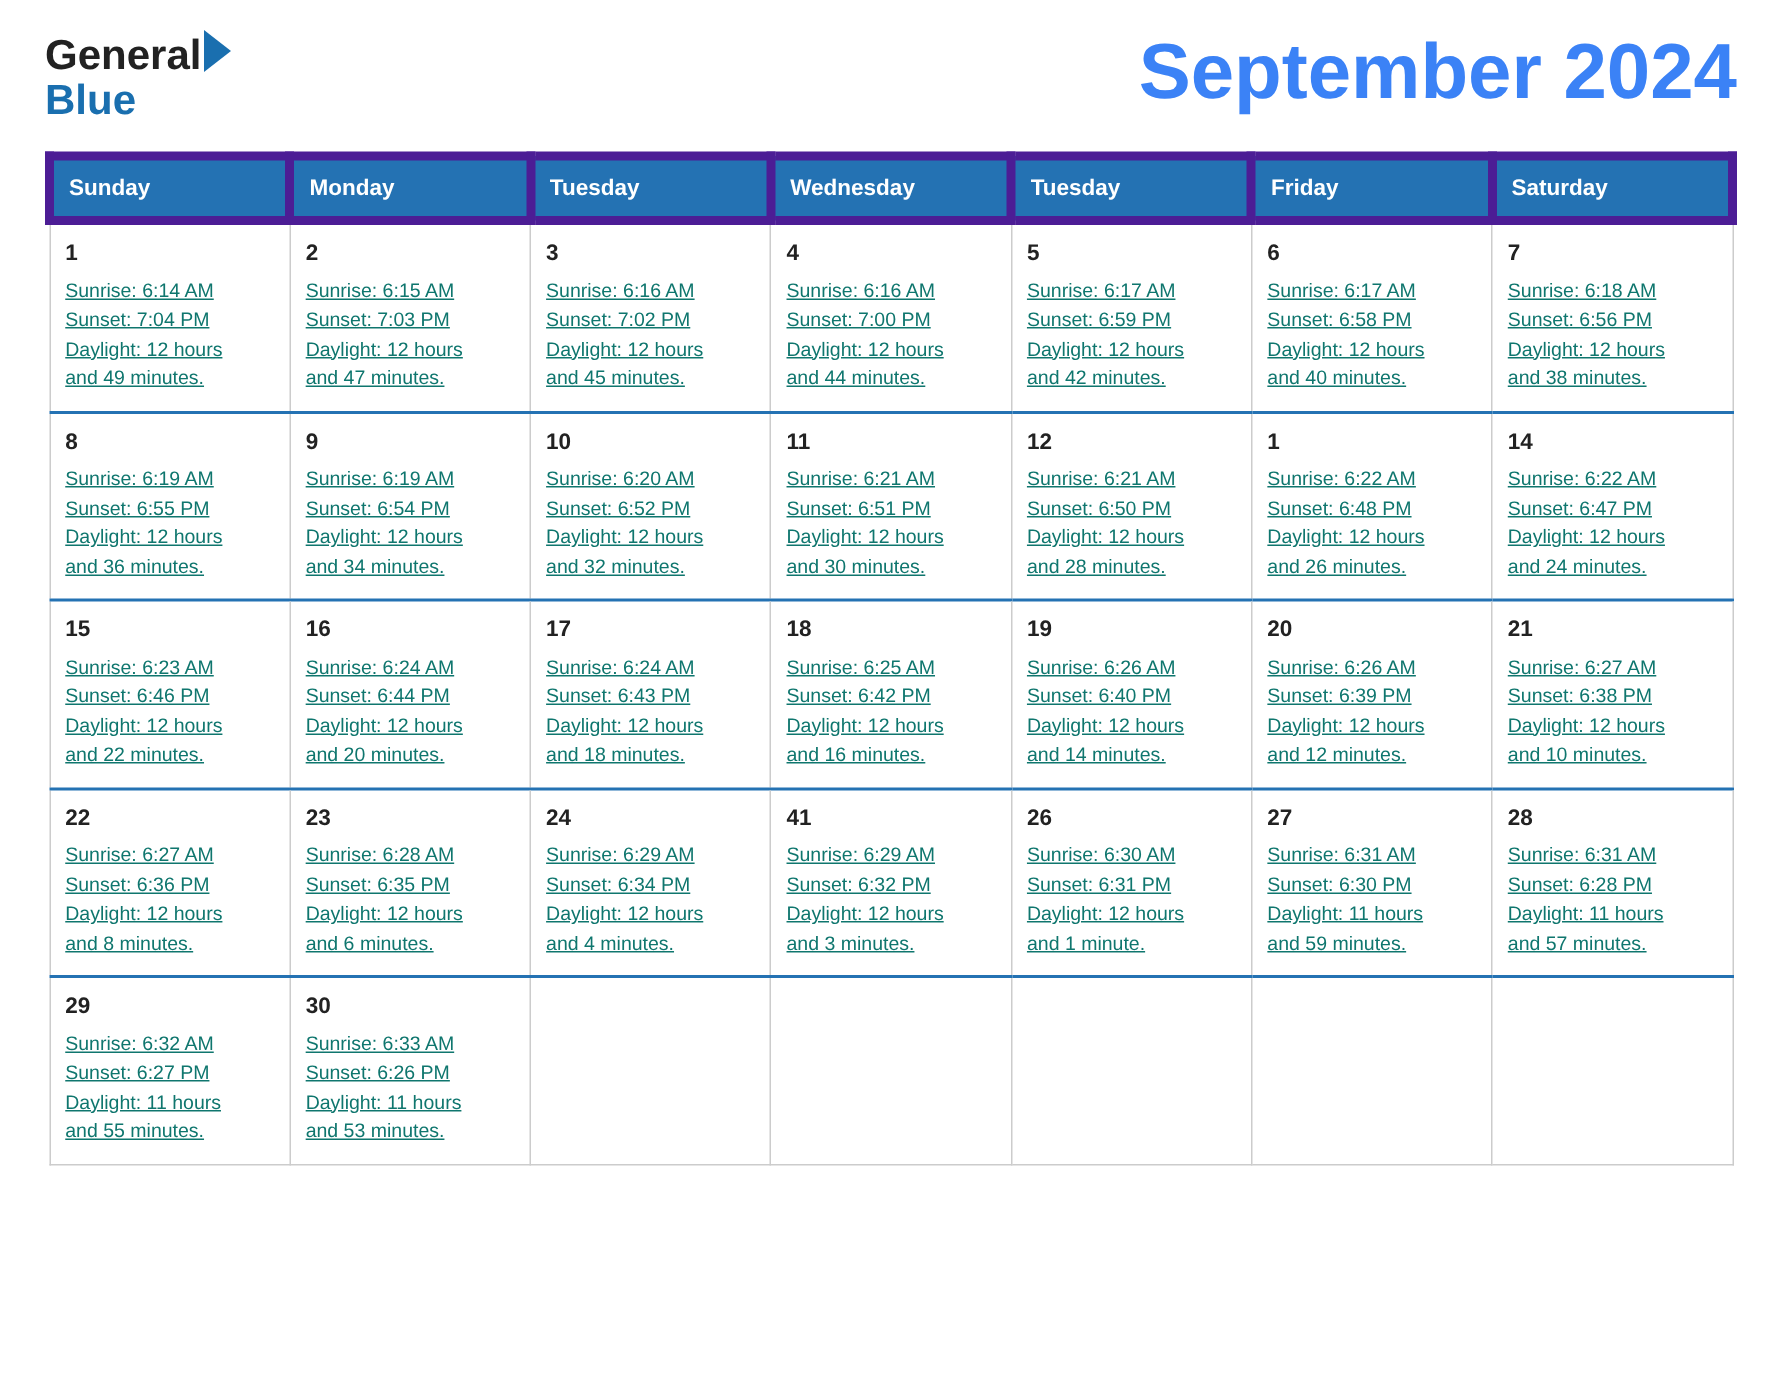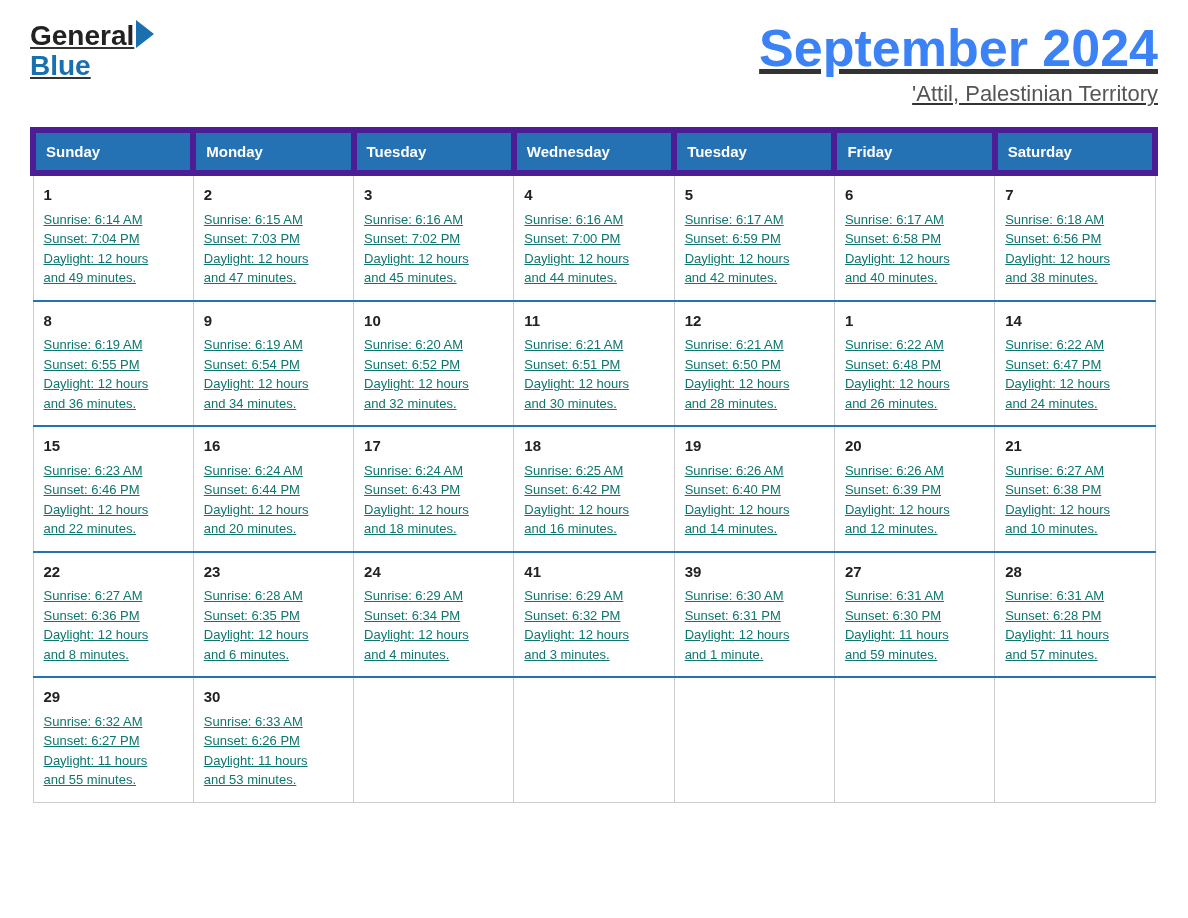--- a/index.html
+++ b/index.html
@@ -9,21 +9,20 @@
       color: #333;
       width: 1188px;
       min-height: 918px;
       padding: 20px 30px;
     }
     .header {
       display: flex;
       justify-content: space-between;
       align-items: flex-start;
       margin-bottom: 20px;
-      text-decoration: underline;
     }
     .logo {
       display: flex;
       flex-direction: column;
       align-items: flex-start;
     }
     .logo-general {
       font-size: 28px;
       font-weight: bold;
       color: #222;
@@ -102,21 +101,20 @@
         
         <svg width="18" height="28" viewBox="0 0 18 28">
           <polygon points="0,0 18,14 0,28" fill="#1a6faf"></polygon>
         </svg>
       </span>
     </div>
     <span class="logo-blue">Blue</span>
   </div>
   <div class="title-area">
     <div class="month-title">September 2024</div>
-    <div class="subtitle">'Attil, Palestinian Territory</div>
   </div>
 </div>
 
 <table class="calendar">
   <thead>
     <tr>
     <th>Sunday</th>
         <th>Monday</th>
         <th>Tuesday</th>
         <th>Wednesday</th>
@@ -227,21 +225,21 @@
       </td>
         <td>
         <span class="day-number">24</span>
         <span class="day-info">Sunrise: 6:29 AM<br>Sunset: 6:34 PM<br>Daylight: 12 hours<br>and 4 minutes.</span>
       </td>
         <td>
         <span class="day-number">41</span>
         <span class="day-info">Sunrise: 6:29 AM<br>Sunset: 6:32 PM<br>Daylight: 12 hours<br>and 3 minutes.</span>
       </td>
         <td>
-        <span class="day-number">39</span>
+        <span class="day-number">26</span>
         <span class="day-info">Sunrise: 6:30 AM<br>Sunset: 6:31 PM<br>Daylight: 12 hours<br>and 1 minute.</span>
       </td>
         <td>
         <span class="day-number">27</span>
         <span class="day-info">Sunrise: 6:31 AM<br>Sunset: 6:30 PM<br>Daylight: 11 hours<br>and 59 minutes.</span>
       </td>
         <td>
         <span class="day-number">28</span>
         <span class="day-info">Sunrise: 6:31 AM<br>Sunset: 6:28 PM<br>Daylight: 11 hours<br>and 57 minutes.</span>
       </td>

